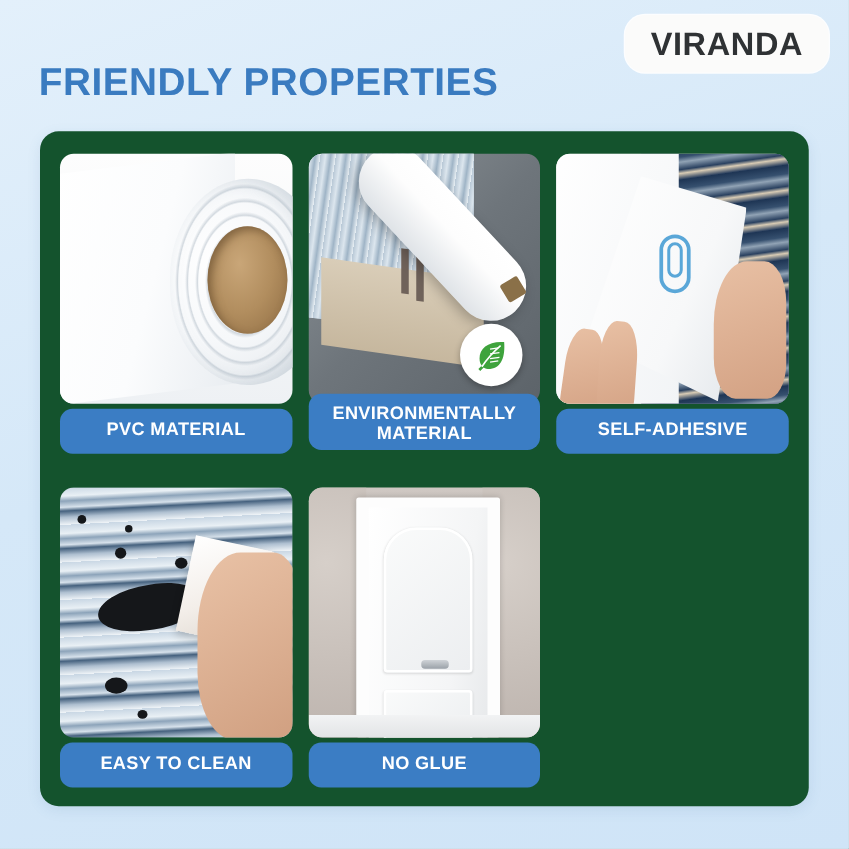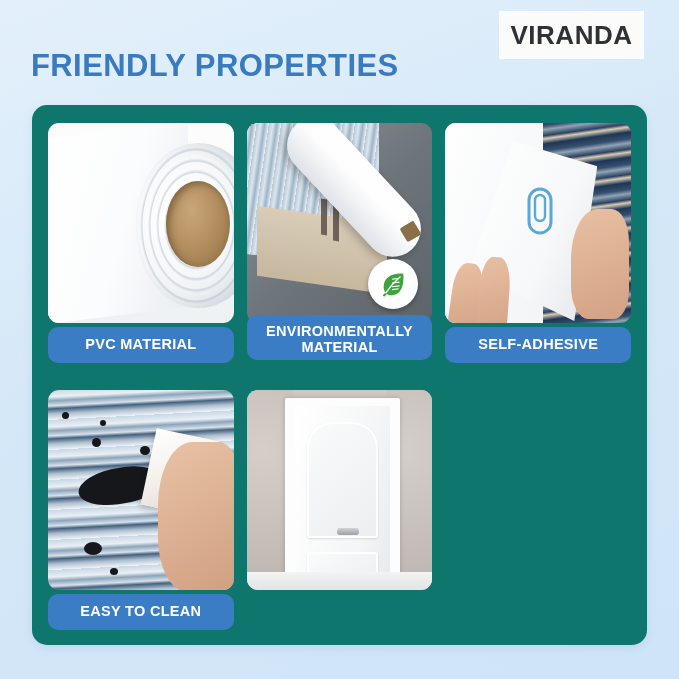--- a/index.html
+++ b/index.html
@@ -3,35 +3,36 @@
 <meta charset="utf-8">
 <style>
   html,body{margin:0;padding:0;}
   body{
     width:679px;height:679px;overflow:hidden;
     font-family:"Liberation Sans", sans-serif;
     background:linear-gradient(160deg,#e3f0fb 0%,#d5e8f8 45%,#cfe4f7 100%);
     position:relative;
   }
   .brand-badge{
-    position:absolute;top:12px;left:500px;width:143px;height:46px;
+    position:absolute;top:12px;left:500px;width:163px;height:46px;
     background:#fbfbfa;display:flex;align-items:center;justify-content:center;
     box-shadow:0 0 0 1px rgba(255,255,255,.9);
+    border-radius:16px;
   }
   .brand-badge span{
     font-size:26px;font-weight:bold;color:#2f3234;letter-spacing:.5px;
   }
   .page-title{
     position:absolute;left:31px;top:48px;
     font-size:31px;font-weight:bold;color:#3a7bc0;letter-spacing:.4px;
     white-space:nowrap;
   }
   .card{
     position:absolute;left:32px;top:105px;width:615px;height:540px;
-    background:#0f766e;border-radius:15px;
+    background:#14532d;border-radius:15px;
     box-shadow:0 3px 10px rgba(80,120,160,.13);
   }
   .grid{
     position:absolute;left:16px;top:18px;width:583px;
     display:grid;grid-template-columns:repeat(3,1fr);
     column-gap:13px;row-gap:27px;
   }
   .cell{display:flex;flex-direction:column;}
   .thumb{
     height:200px;border-radius:11px;overflow:hidden;position:relative;
@@ -276,16 +277,17 @@
         <div class="wallL"></div>
         <div class="wallR"></div>
         <div class="frame"></div>
         <div class="door">
           <div class="panel pTop"></div>
           <div class="panel pBot"></div>
           <div class="handle"></div>
         </div>
         <div class="skirt"></div>
       </div>
+      <div class="label">NO GLUE</div>
     </div>
 
   </div>
 </div>
 
 </body></html>

